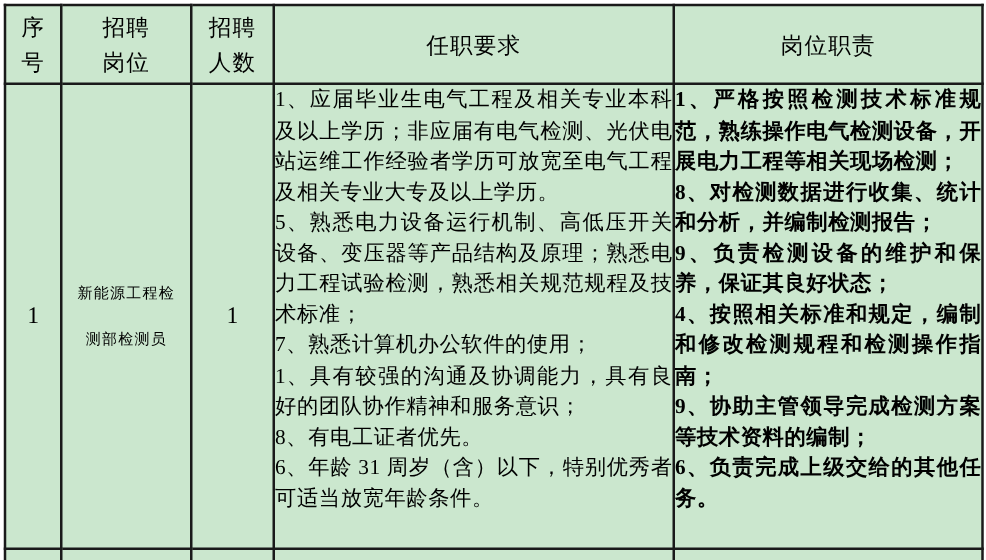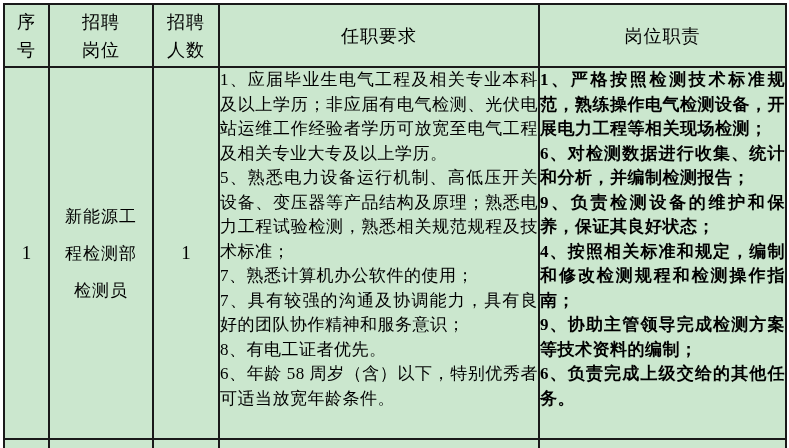--- a/index.html
+++ b/index.html
@@ -41,21 +41,21 @@
   .hl { line-height: 28px; }
   tr.brow td { height: 370px; }
   td.center {
     text-align: center;
     vertical-align: middle;
   }
   td.num { font-size: 19px; }
   .pos {
     width: 78px;
     margin: 0 auto;
-    font-size: 17px;
+    font-size: 12px;
     line-height: 37px;
     letter-spacing: 1px;
     text-align: center;
   }
   td.textcell { vertical-align: top; }
   td.req-cell  { padding: 2px 10px 0 9px; margin-top: 24px; }
   td.duty-cell { padding: 2px 5px 0 6px; font-weight: bold; }
   .para {
     font-size: 17px;
     line-height: 24.5px;
@@ -98,27 +98,27 @@
       <tr class="brow">
         <td class="center num">1</td>
         <td class="center">
           <div class="pos">新能源工程检测部检测员</div>
         </td>
         <td class="center num">1</td>
         <td class="textcell req-cell">
           <div class="para">1、应届毕业生电气工程及相关专业本科及以上学历；非应届有电气检测、光伏电站运维工作经验者学历可放宽至电气工程及相关专业大专及以上学历。</div>
           <div class="para">5、熟悉电力设备运行机制、高低压开关设备、变压器等产品结构及原理；熟悉电力工程试验检测，熟悉相关规范规程及技术标准；</div>
           <div class="para">7、熟悉计算机办公软件的使用；</div>
-          <div class="para">7、具有较强的沟通及协调能力，具有良好的团队协作精神和服务意识；</div>
+          <div class="para">1、具有较强的沟通及协调能力，具有良好的团队协作精神和服务意识；</div>
           <div class="para">8、有电工证者优先。</div>
-          <div class="para">6、年龄 58 周岁（含）以下，特别优秀者可适当放宽年龄条件。</div>
+          <div class="para">6、年龄 31 周岁（含）以下，特别优秀者可适当放宽年龄条件。</div>
         </td>
         <td class="textcell duty-cell">
           <div class="para">1、严格按照检测技术标准规范，熟练操作电气检测设备，开展电力工程等相关现场检测；</div>
-          <div class="para">6、对检测数据进行收集、统计和分析，并编制检测报告；</div>
+          <div class="para">8、对检测数据进行收集、统计和分析，并编制检测报告；</div>
           <div class="para">9、负责检测设备的维护和保养，保证其良好状态；</div>
           <div class="para">4、按照相关标准和规定，编制和修改检测规程和检测操作指南；</div>
           <div class="para">9、协助主管领导完成检测方案等技术资料的编制；</div>
           <div class="para">6、负责完成上级交给的其他任务。</div>
         </td>
       </tr>
       <tr class="sliver">
         <td></td>
         <td></td>
         <td></td>

